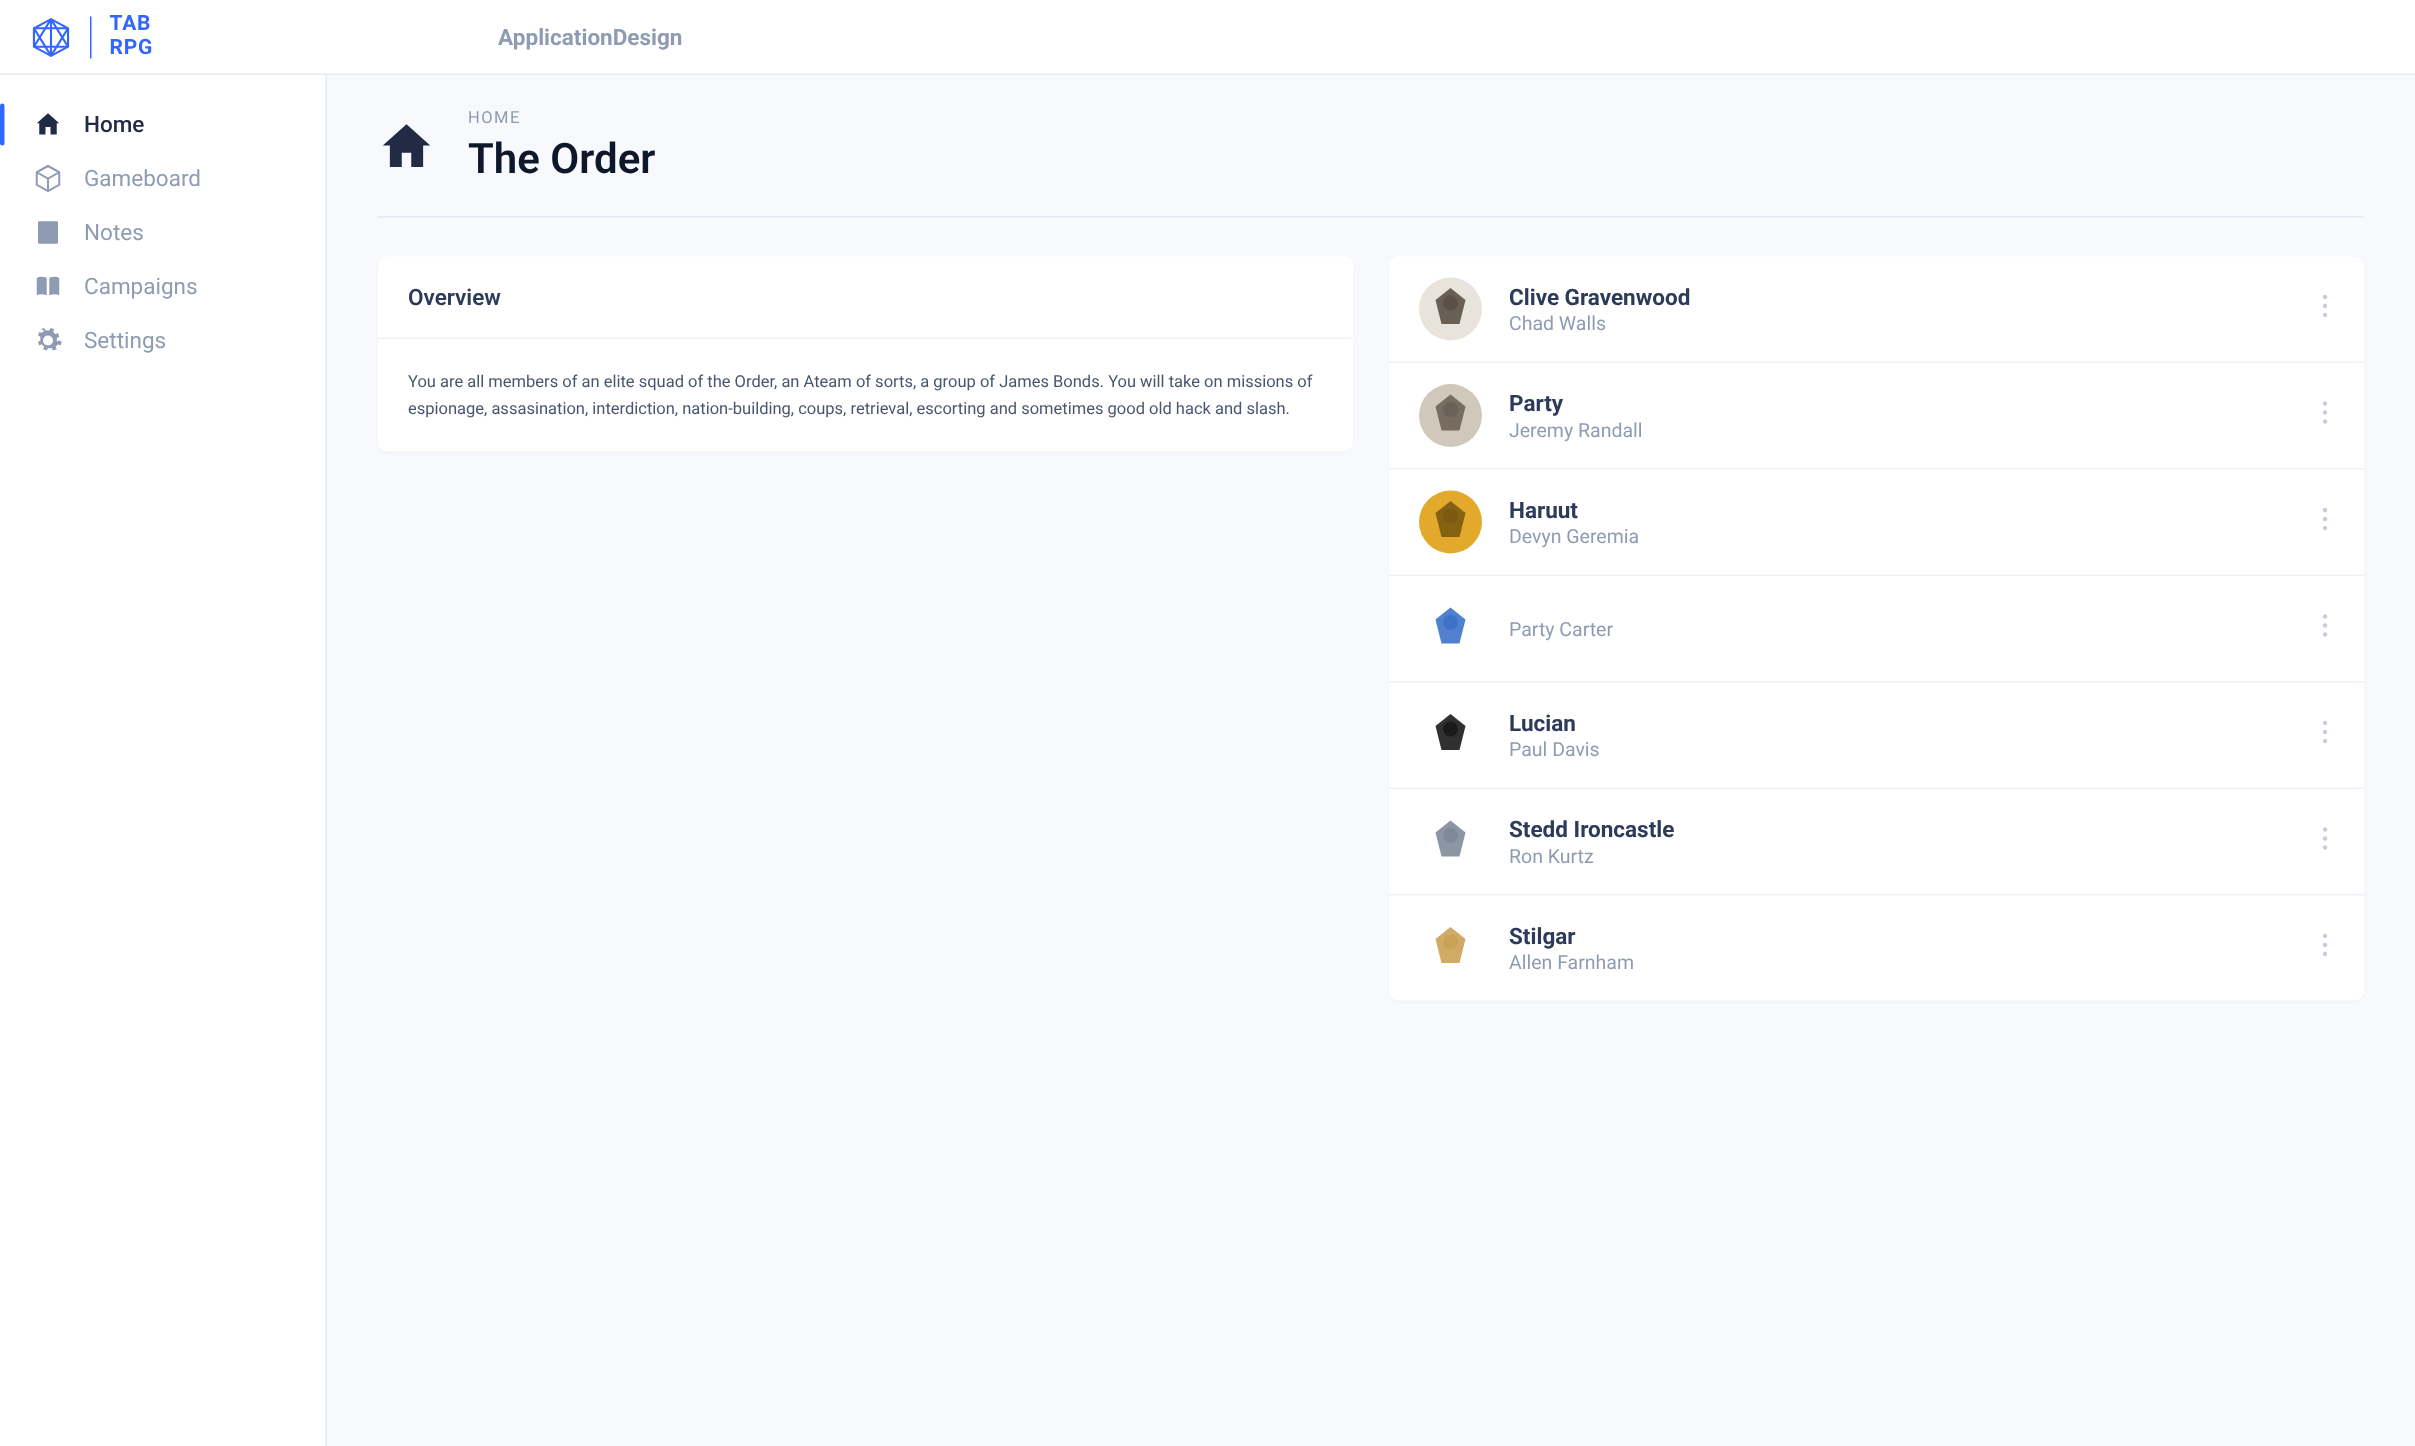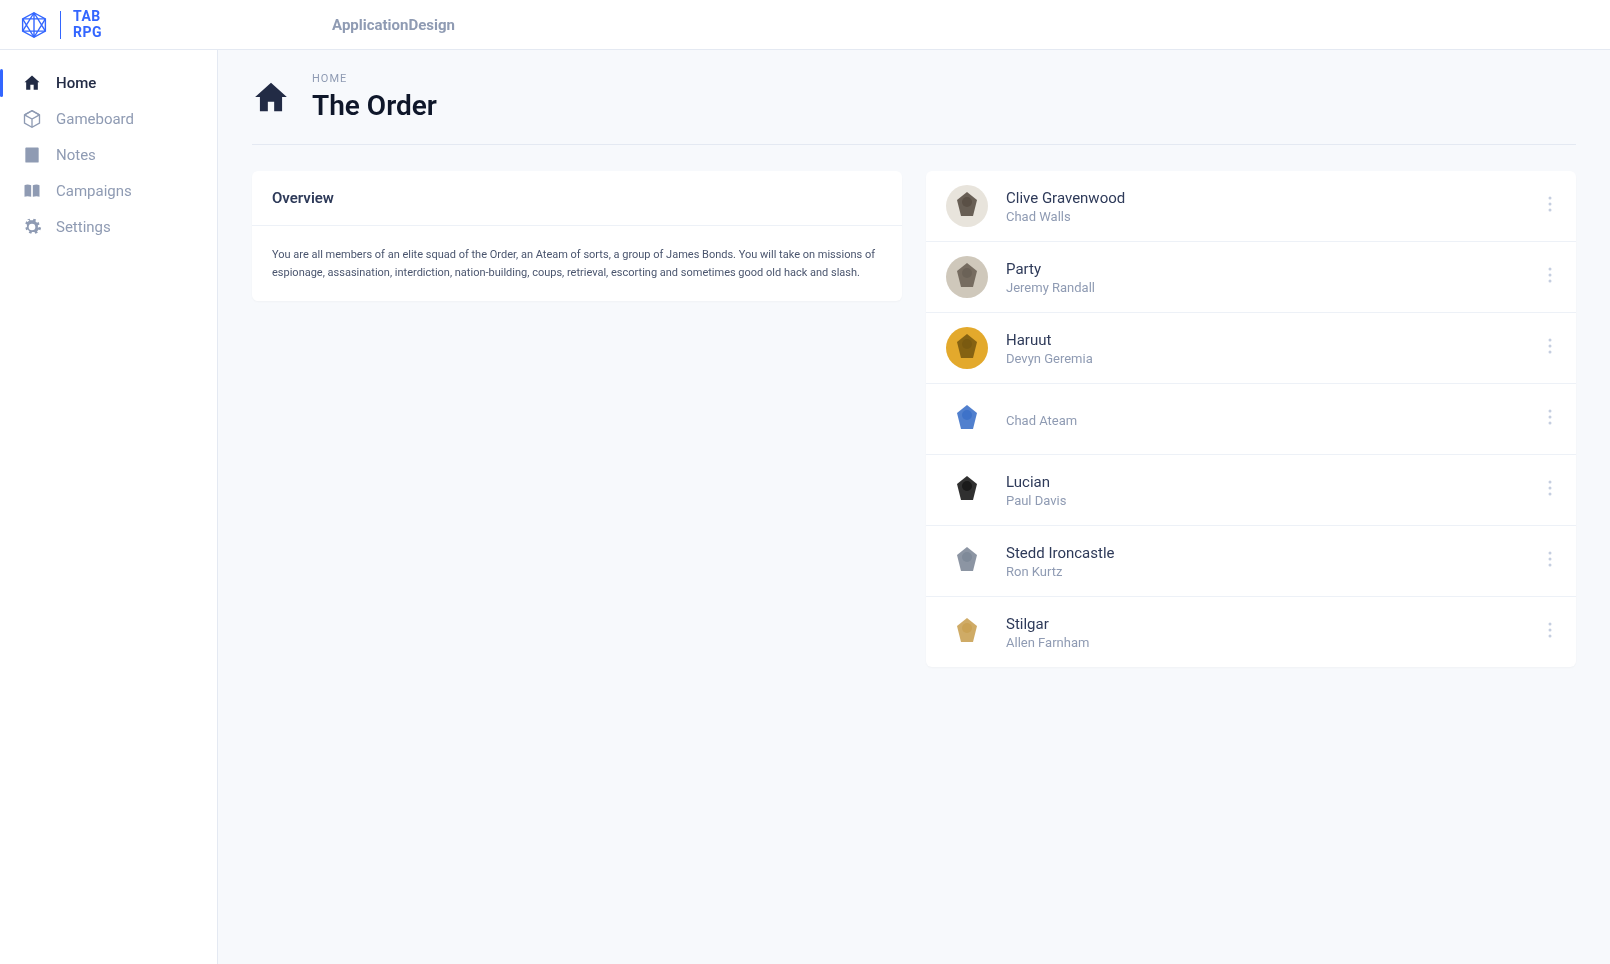--- a/index.html
+++ b/index.html
@@ -172,21 +172,21 @@
     display: flex;
     align-items: center;
     justify-content: center;
     overflow: hidden;
   }
   .party-info {
     flex: 1;
   }
   .party-name {
     font-size: 15px;
-    font-weight: 400;
+    font-weight: 700;
     color: #2e3a59;
   }
   .party-player {
     font-size: 13px;
     color: #8f9bb3;
     margin-top: 2px;
   }
   .kebab {
     color: #c5cee0;
     cursor: pointer;
@@ -348,21 +348,21 @@
             <div class="party-item">
     <div class="avatar" style="background:#ffffff">
       <div class="av-shape">
   <svg viewBox="0 0 40 40" width="40" height="40">
     <path d="M20 6 L30 14 L26 30 L14 30 L10 14 Z" fill="#3e72c9" opacity="0.9"></path>
     <circle cx="20" cy="16" r="5" fill="#3e72c9"></circle>
   </svg>
                 </div>
     </div>
     <div class="party-info">
-      <div class="party-player">Chad Ateam</div>
+      <div class="party-player">Party Carter</div>
     </div>
     <span class="kebab"><svg viewBox="0 0 4 16" fill="currentColor">
                   <circle cx="2" cy="2" r="1.5"></circle>
                   <circle cx="2" cy="8" r="1.5"></circle>
                   <circle cx="2" cy="14" r="1.5"></circle>
                 </svg></span>
   </div>
             <div class="party-item">
     <div class="avatar" style="background:#ffffff">
       <div class="av-shape">

